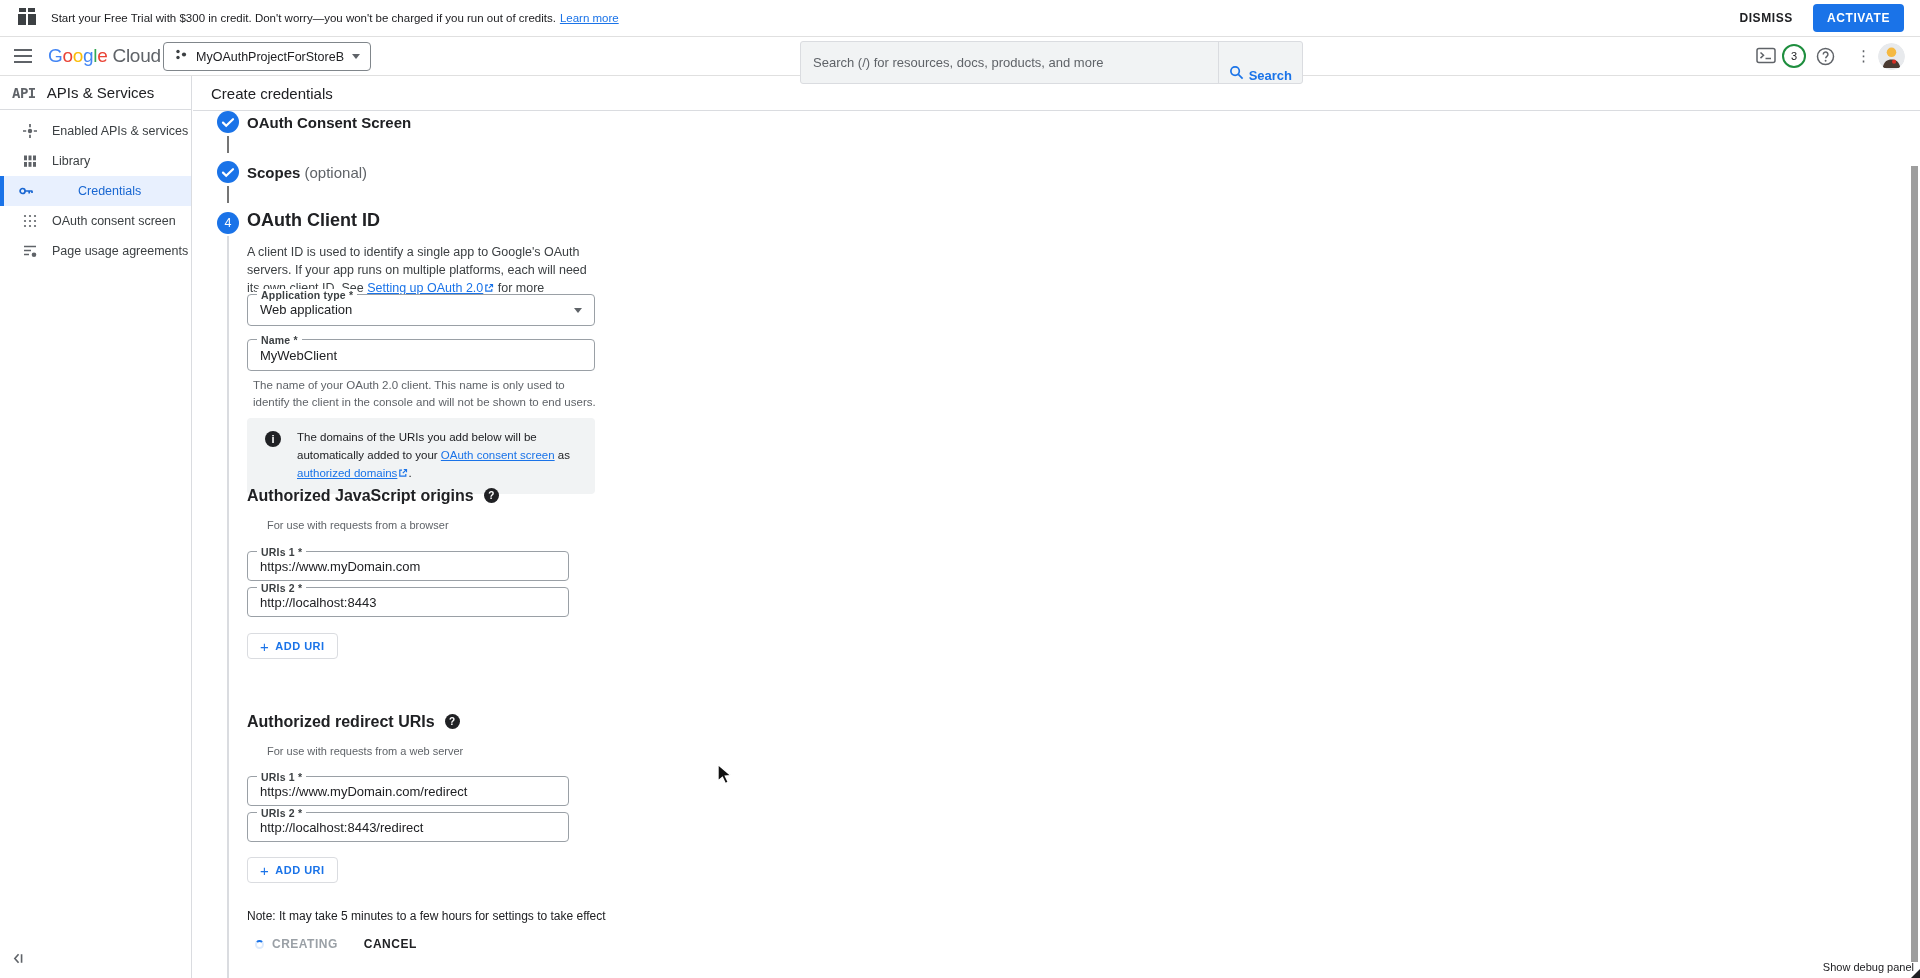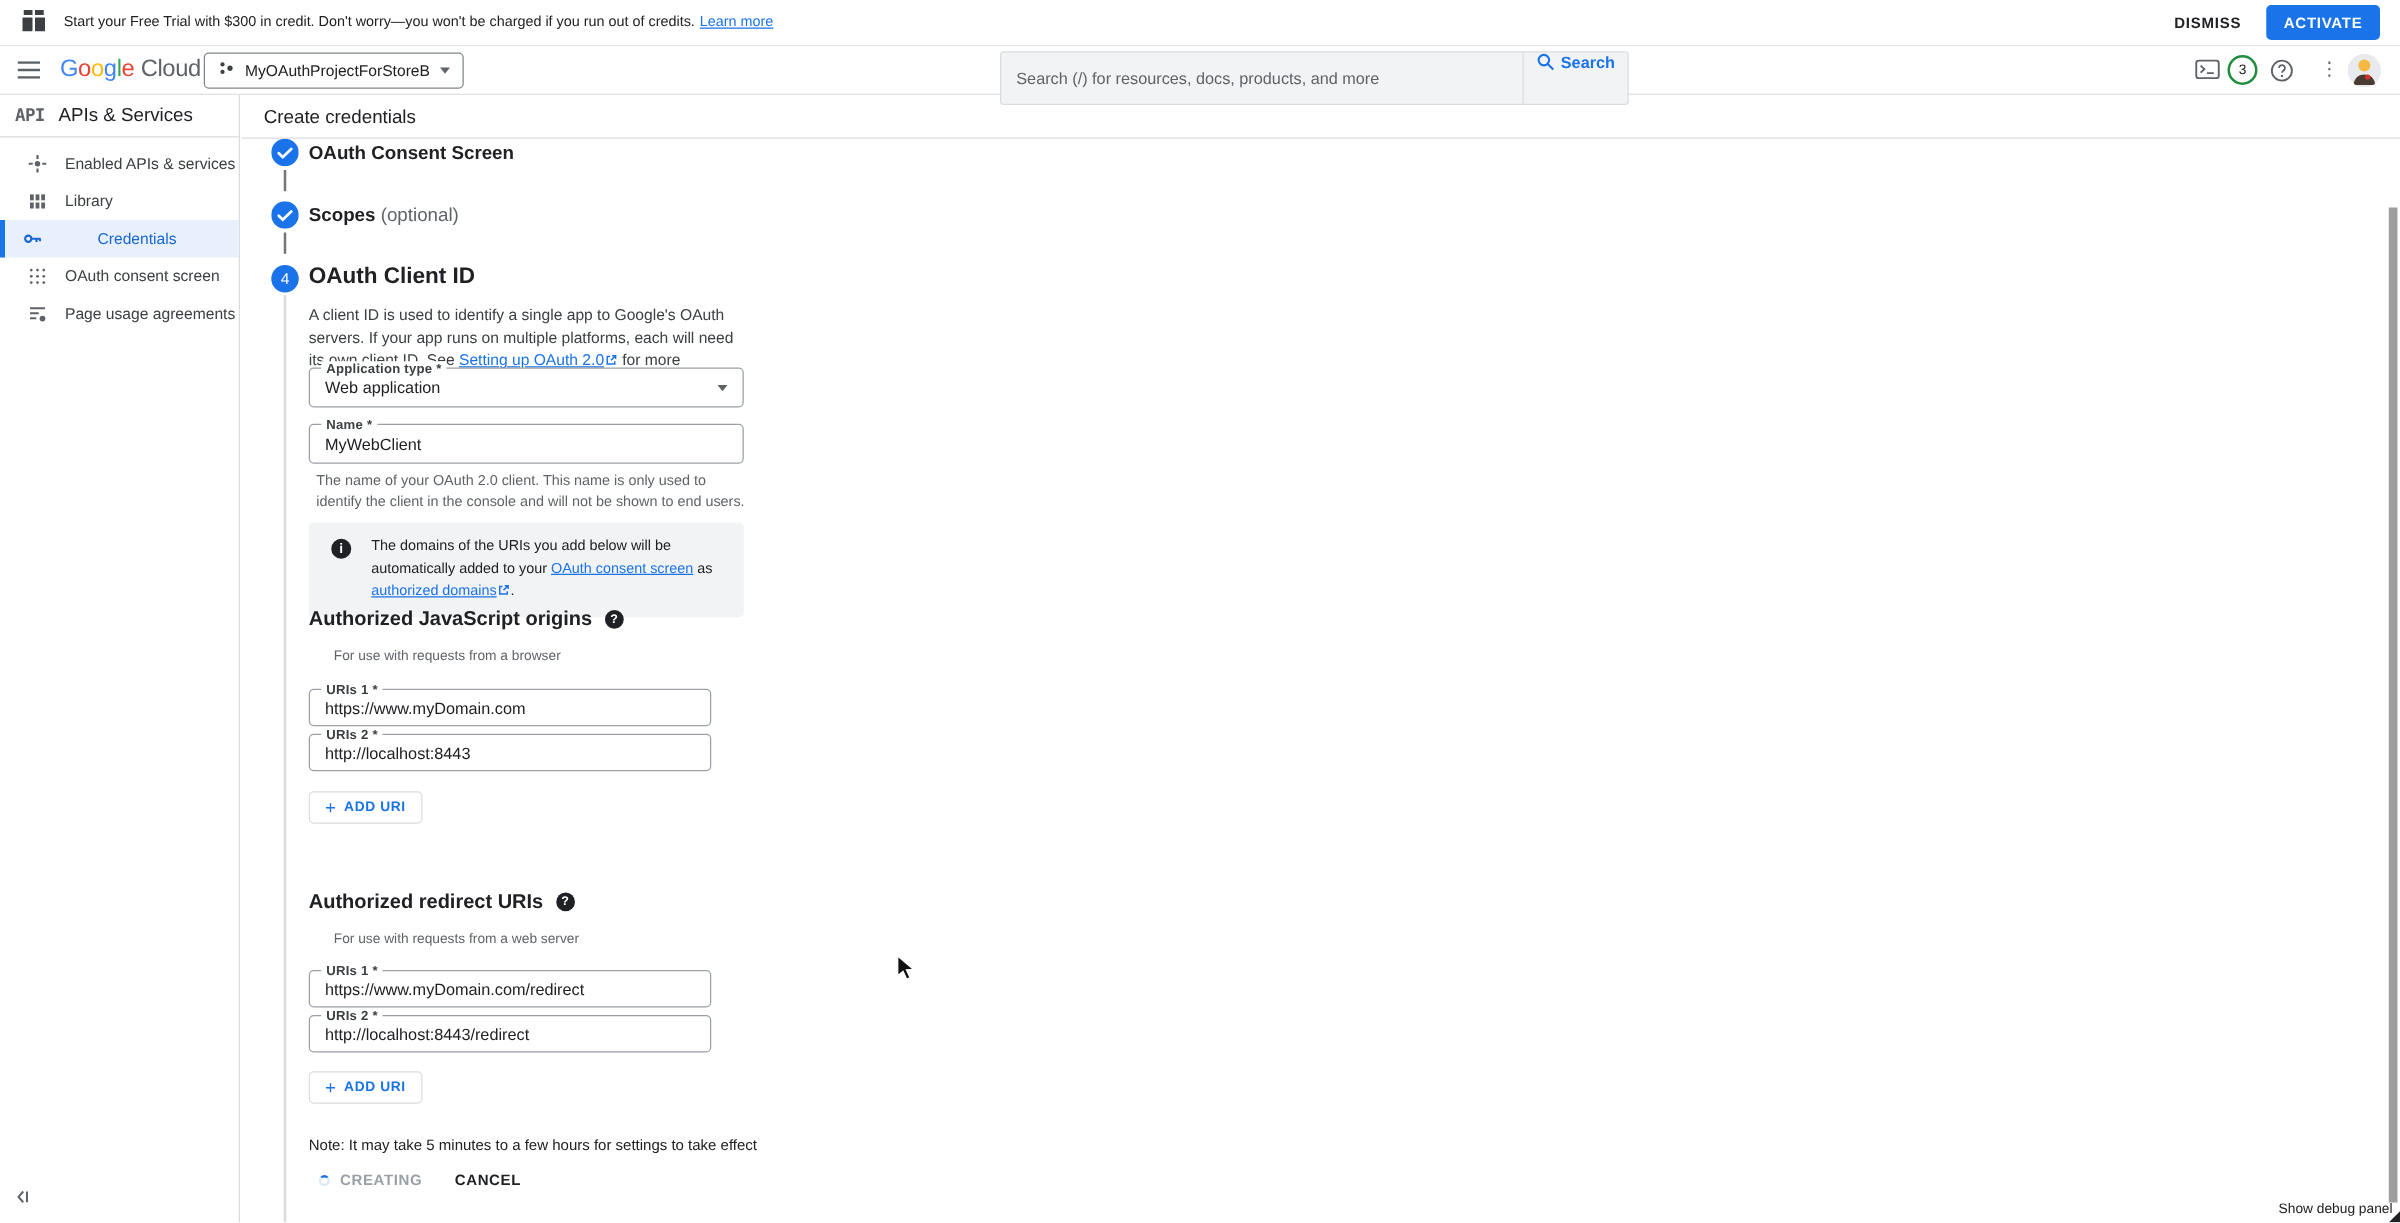--- a/index.html
+++ b/index.html
@@ -28,21 +28,21 @@
                  border-radius:4px; display:flex; align-items:center; padding:0 10px; gap:8px;
                  font-size:12.5px; color:#202124; background:#fff; cursor:pointer; }
   .project-name { flex:1; white-space:nowrap; overflow:hidden; text-align:left; }
   .caret { width:0; height:0; border-left:4.5px solid transparent; border-right:4.5px solid transparent;
            border-top:5px solid #5f6368; }
   .search-bar { position:absolute; left:800px; top:4px; width:503px; height:43px; background:#f1f3f4;
                 border:1px solid #dadce0; border-radius:3px; display:flex; align-items:stretch; }
   .search-bar input { flex:1; border:none; outline:none; background:transparent; padding:0 12px;
                       font:13px "Liberation Sans",sans-serif; color:#202124; }
   .search-bar input::placeholder { color:#5f6368; }
-  .search-go { display:flex; align-items:flex-start; gap:5px; padding:0 10px; border-left:1px solid #dadce0;
+  .search-go { display:flex; align-items:flex-end; gap:5px; padding:0 10px; border-left:1px solid #dadce0;
                color:#1a73e8; font-size:13px; font-weight:bold; cursor:pointer; }
   .hicon { position:absolute; top:10px; cursor:pointer; }
   .trial-badge { position:absolute; left:1782px; top:7px; width:24px; height:24px; border:2px solid #1e8e3e;
                  border-radius:50%; font-size:11px; color:#202124; display:flex; align-items:center;
                  justify-content:center; cursor:pointer; }
   .more-dots { position:absolute; left:1856px; top:8px; font-size:15px; color:#5f6368; width:14px;
                text-align:center; cursor:pointer; line-height:22px; }
   .avatar { position:absolute; left:1878px; top:6px; width:27px; height:27px; border-radius:50%;
             overflow:hidden; cursor:pointer; }
 

